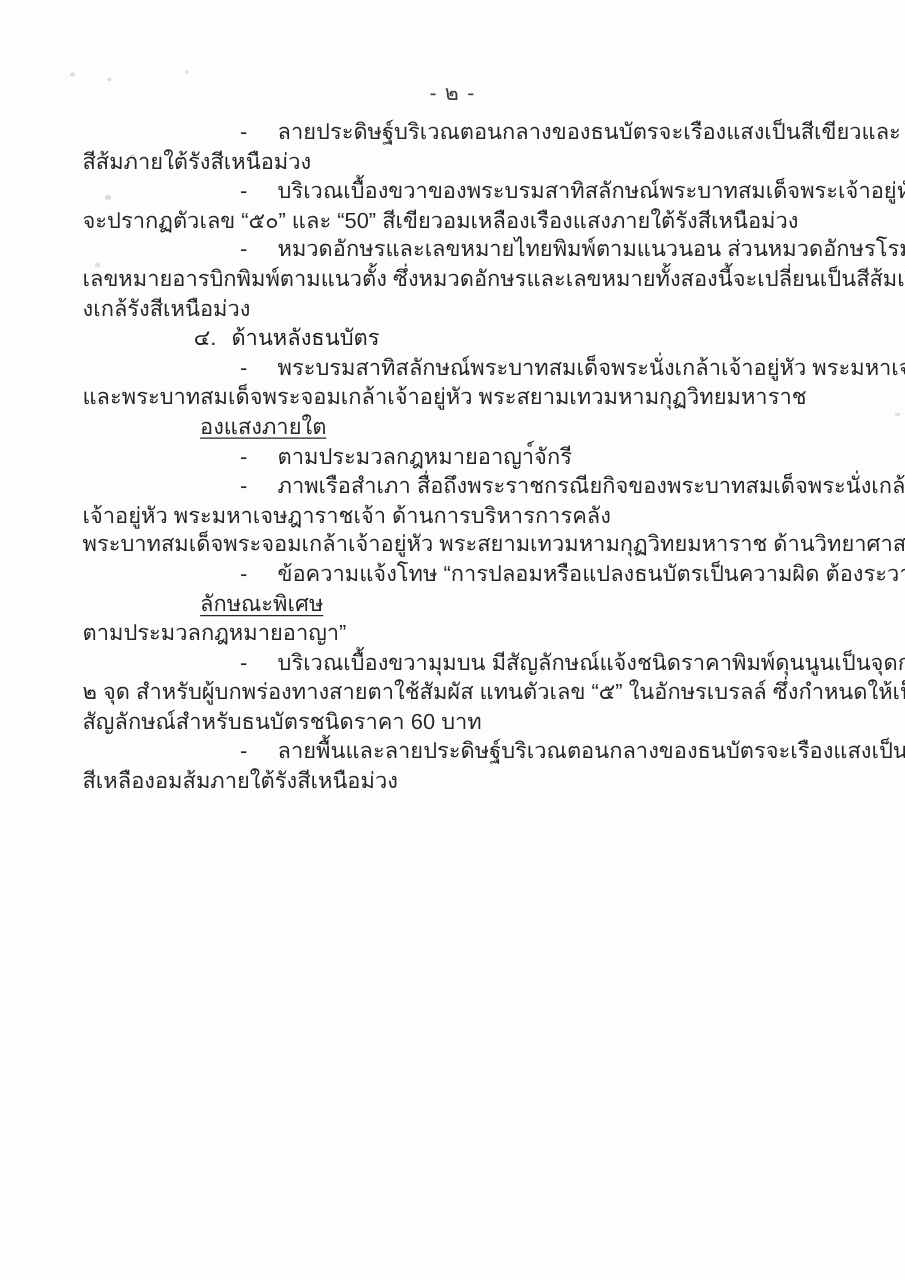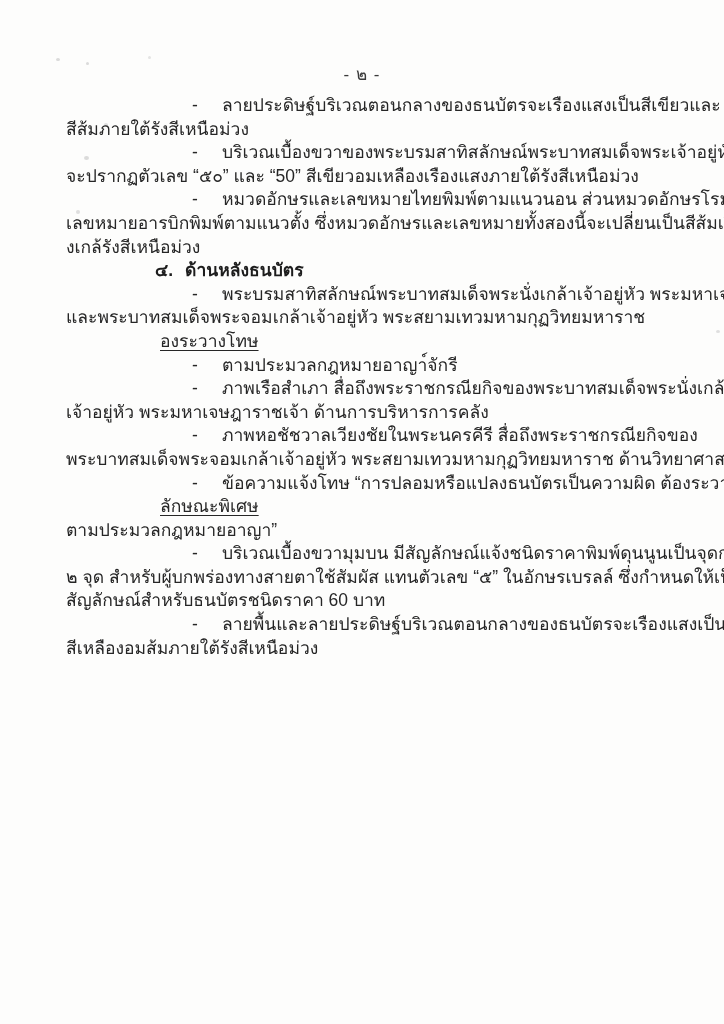--- a/index.html
+++ b/index.html
@@ -36,21 +36,21 @@
   }
   .line {
     white-space: nowrap;
   }
   .line.bullet .dash {
     display: inline-block;
     margin-left: 126px;
     width: 30px;
   }
   .line.section {
-    font-weight: bold;
+    font-weight: normal;
     margin-left: 89px;
     color: #1d1d1d;
   }
   .line.section .num {
     display: inline-block;
     margin-right: 12px;
   }
   .line.header {
     margin-left: 94px;
   }
@@ -91,25 +91,24 @@
       <div class="line bullet"><span class="dash">-</span><span>ลายประดิษฐ์บริเวณตอนกลางของธนบัตรจะเรืองแสงเป็นสีเขียวและ</span></div>
       <div class="line cont">สีส้มภายใต้รังสีเหนือม่วง</div>
       <div class="line bullet"><span class="dash">-</span><span>บริเวณเบื้องขวาของพระบรมสาทิสลักษณ์พระบาทสมเด็จพระเจ้าอยู่หัว</span></div>
       <div class="line cont">จะปรากฏตัวเลข “๕๐” และ “50” สีเขียวอมเหลืองเรืองแสงภายใต้รังสีเหนือม่วง</div>
       <div class="line bullet"><span class="dash">-</span><span>หมวดอักษรและเลขหมายไทยพิมพ์ตามแนวนอน ส่วนหมวดอักษรโรมันและ</span></div>
       <div class="line cont">เลขหมายอารบิกพิมพ์ตามแนวตั้ง ซึ่งหมวดอักษรและเลขหมายทั้งสองนี้จะเปลี่ยนเป็นสีส้มเรืองแสง</div>
       <div class="line cont">งเกล้รังสีเหนือม่วง</div>
       <div class="line section"><span class="num">๔.</span><span>ด้านหลังธนบัตร</span></div>
       <div class="line bullet"><span class="dash">-</span><span>พระบรมสาทิสลักษณ์พระบาทสมเด็จพระนั่งเกล้าเจ้าอยู่หัว พระมหาเจษฎาราชเจ้า</span></div>
       <div class="line cont">และพระบาทสมเด็จพระจอมเกล้าเจ้าอยู่หัว พระสยามเทวมหามกุฏวิทยมหาราช</div>
-      <div class="line header"><span class="u">องระวางโทษ</span></div>
+      <div class="line header"><span class="u">องแสงภายใต</span></div>
       <div class="line bullet"><span class="dash">-</span><span>ตามประมวลกฎหมายอาญา์จักรี</span></div>
       <div class="line bullet"><span class="dash">-</span><span>ภาพเรือสำเภา สื่อถึงพระราชกรณียกิจของพระบาทสมเด็จพระนั่งเกล้า</span></div>
       <div class="line cont">เจ้าอยู่หัว พระมหาเจษฎาราชเจ้า ด้านการบริหารการคลัง</div>
-      <div class="line bullet"><span class="dash">-</span><span>ภาพหอชัชวาลเวียงชัยในพระนครคีรี สื่อถึงพระราชกรณียกิจของ</span></div>
       <div class="line cont">พระบาทสมเด็จพระจอมเกล้าเจ้าอยู่หัว พระสยามเทวมหามกุฏวิทยมหาราช ด้านวิทยาศาสตร์</div>
       <div class="line bullet"><span class="dash">-</span><span>ข้อความแจ้งโทษ “การปลอมหรือแปลงธนบัตรเป็นความผิด ต้องระวางโทษ</span></div>
       <div class="line header"><span class="u">ลักษณะพิเศษ</span></div>
       <div class="line cont">ตามประมวลกฎหมายอาญา”</div>
       <div class="line bullet"><span class="dash">-</span><span>บริเวณเบื้องขวามุมบน มีสัญลักษณ์แจ้งชนิดราคาพิมพ์ดุนนูนเป็นจุดกลม</span></div>
       <div class="line cont">๒ จุด สำหรับผู้บกพร่องทางสายตาใช้สัมผัส แทนตัวเลข “๕” ในอักษรเบรลล์ ซึ่งกำหนดให้เป็น</div>
       <div class="line cont">สัญลักษณ์สำหรับธนบัตรชนิดราคา 60 บาท</div>
       <div class="line bullet"><span class="dash">-</span><span>ลายพื้นและลายประดิษฐ์บริเวณตอนกลางของธนบัตรจะเรืองแสงเป็น</span></div>
       <div class="line cont">สีเหลืองอมส้มภายใต้รังสีเหนือม่วง</div>
     </div>

